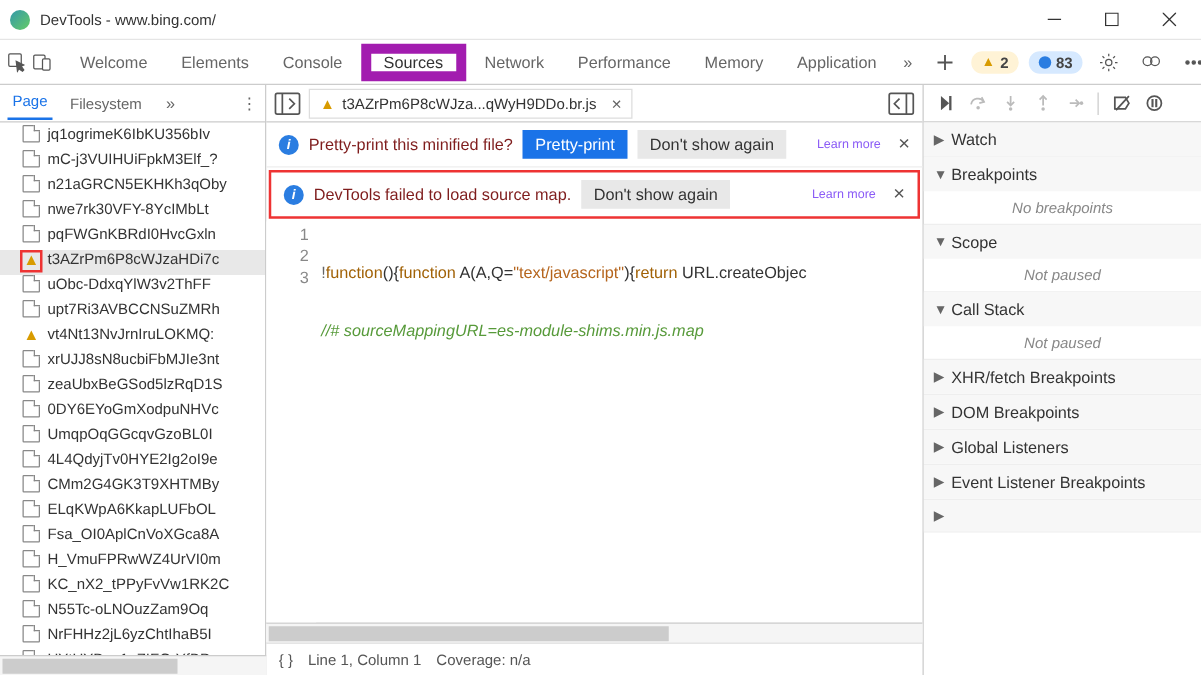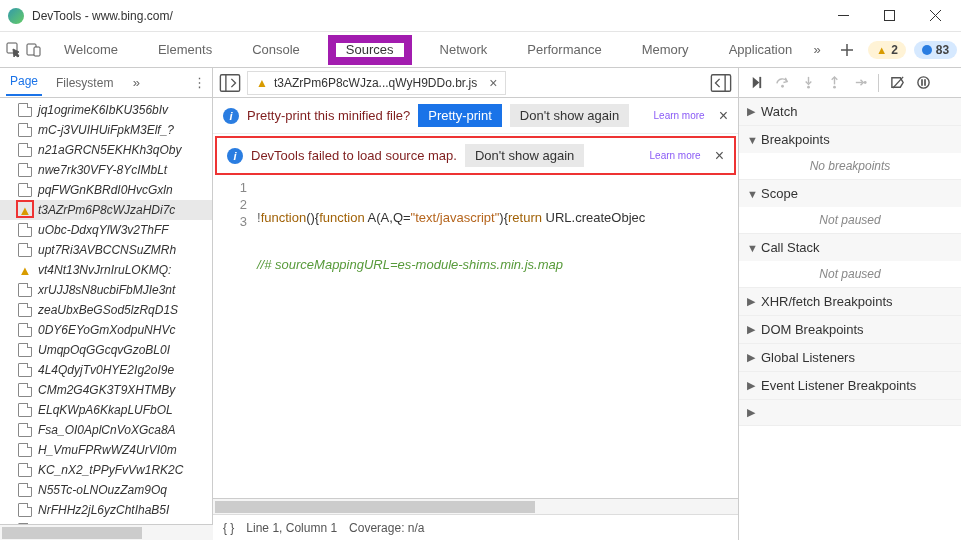--- a/index.html
+++ b/index.html
@@ -6,39 +6,39 @@
 body { width: 961px; height: 540px; background: #fff; overflow: hidden; font-size: 13px; color: #333; display:flex; flex-direction:column;}
 .titlebar { height: 32px; display: flex; align-items: center; padding: 0 4px 0 8px; border-bottom: 1px solid #e5e5e5; }
 .titlebar .favicon { width: 16px; height: 16px; border-radius: 50%; background: linear-gradient(135deg,#39a 0%,#6c6 100%); margin-right: 8px; }
 .titlebar .title { flex: 1; font-size: 12px; color: #333; }
 .winbtns { display:flex; gap: 2px;}
 .winbtn { width: 44px; height: 28px; display:flex; align-items:center; justify-content:center; color:#333; }
 .winbtn svg { width: 11px; height: 11px; }
 .toolbar { height: 36px; display:flex; align-items:center; border-bottom:1px solid #ccc; padding: 0 6px; gap:4px;}
 .tb-iconbtn { width: 26px; height:26px; display:flex; align-items:center;justify-content:center; color:#555;}
 .tb-iconbtn svg { width:16px; height:16px; stroke:#555; fill:none;}
-.tabs { display:flex; align-items:center; margin-left: 6px; gap: 16px;}
+.tabs { display:flex; align-items:center; margin-left: 6px; gap: 3px;}
 .tab { padding: 0 12px; height: 36px; display:flex; align-items:center; color:#666; font-size:13px; cursor:pointer;}
 .tab.hl { border: 8px solid #a21caf; padding: 0 10px; height: 30px; color:#333;}
 .toolbar-right { margin-left:auto; display:flex; align-items:center; gap:8px;}
 .badge { display:flex; align-items:center; gap:4px; padding:2px 8px; border-radius:10px; font-size:12px; font-weight:600; color:#444;}
 .badge.warn { background:#fff3d6; }
 .badge.info { background:#d6e9ff; }
 .tri-warn { color:#d89b00; font-size:11px;}
 .circ-blue { width:10px;height:10px;border-radius:50%;background:#2a7de1; display:inline-block;}
 .main { display:flex; flex:1; min-height:0;}
 .left { width: 213px; border-right:1px solid #ccc; display:flex; flex-direction:column; min-height:0;}
 .left-tabs { height: 30px; display:flex; align-items:center; border-bottom:1px solid #ccc; padding:0 6px; gap:10px;}
 .lt { font-size:12px; color:#666; padding:4px 4px; cursor:pointer;}
 .lt.active { color:#1a73e8; border-bottom:2px solid #1a73e8; padding-bottom:6px;}
 .chev { width:18px; height:18px; display:flex;align-items:center;justify-content:center;color:#666;}
 .ltmore { margin-left:auto; color:#666;}
 .filelist { flex:1; overflow-y:hidden; overflow-x:hidden; position:relative;}
 .filelist-inner { padding: 2px 0;}
-.fitem { height:20px; display:flex; align-items:center; padding-left:18px; gap:6px; font-size:12px; color:#333; white-space:nowrap; overflow:hidden;font-style:italic;}
+.fitem { height:20px; display:flex; padding-left:18px; gap:6px; font-size:12px; color:#333; white-space:nowrap; overflow:hidden;}
 .fitem.sel { background:#e8e8e8;}
 .fitem .picon { width:14px; height:14px; flex-shrink:0;}
 .fitem .picon.file { border:1.2px solid #888; border-radius:1px; position:relative;}
 .fitem .picon.file::after { content:''; position:absolute; top:-1px; right:-1px; width:4px;height:4px; background:#fff; border-left:1.2px solid #888; border-bottom:1.2px solid #888;}
 .fitem .picon.warn { display:flex;align-items:center;justify-content:center;color:#d89b00;font-size:13px;line-height:1;}
 .hlbox { position:absolute; border:2px solid #e33; width:18px; height:18px; pointer-events:none;}
 .bottom-scrollbar { height:16px; border-top:1px solid #ccc; background:#f5f5f5; display:flex; align-items:center;}
 .hthumb { width:140px; height:12px; background:#ccc; margin-left:2px;}
 .center { flex:1; display:flex; flex-direction:column; min-width:0; border-right:1px solid #ccc;}
 .srcbar { height:30px; display:flex; align-items:center; border-bottom:1px solid #ccc; padding:0 6px; gap:6px;}

